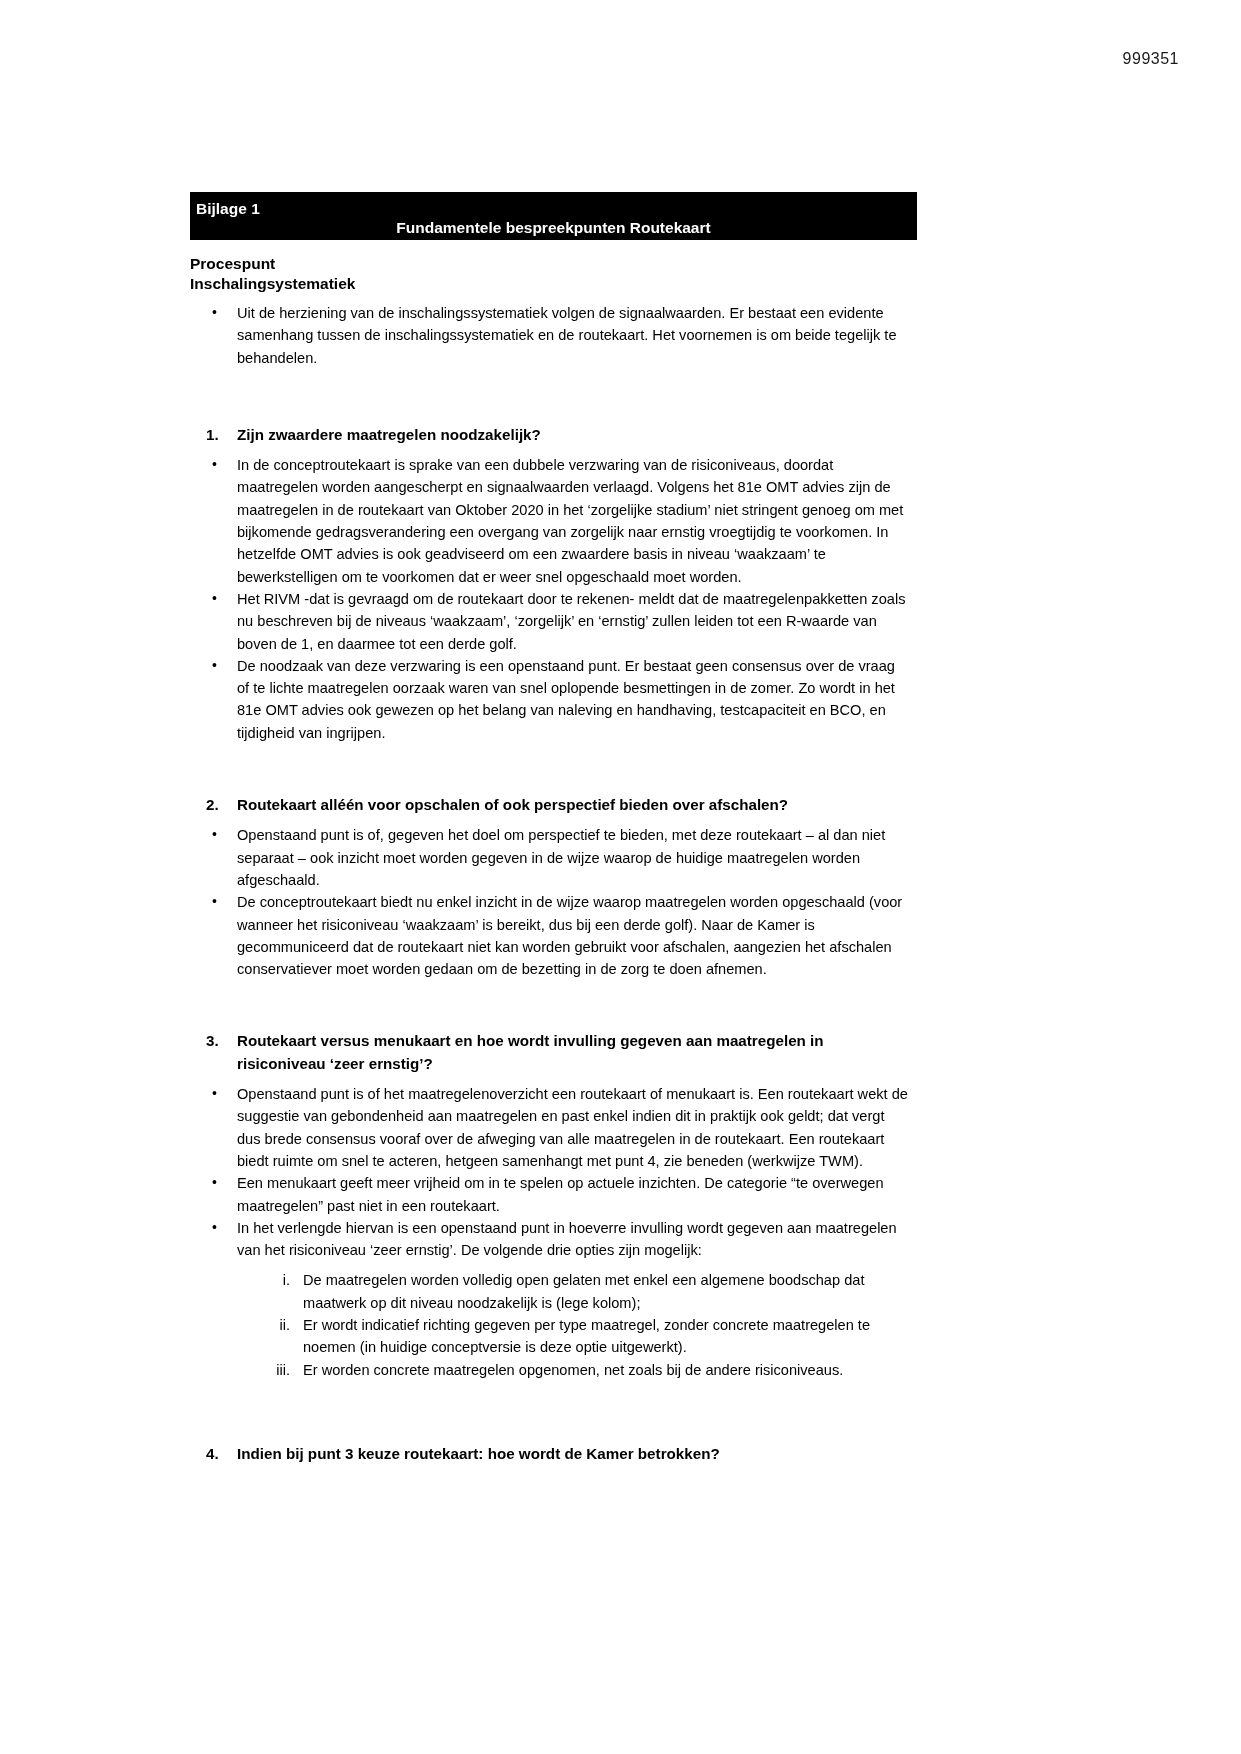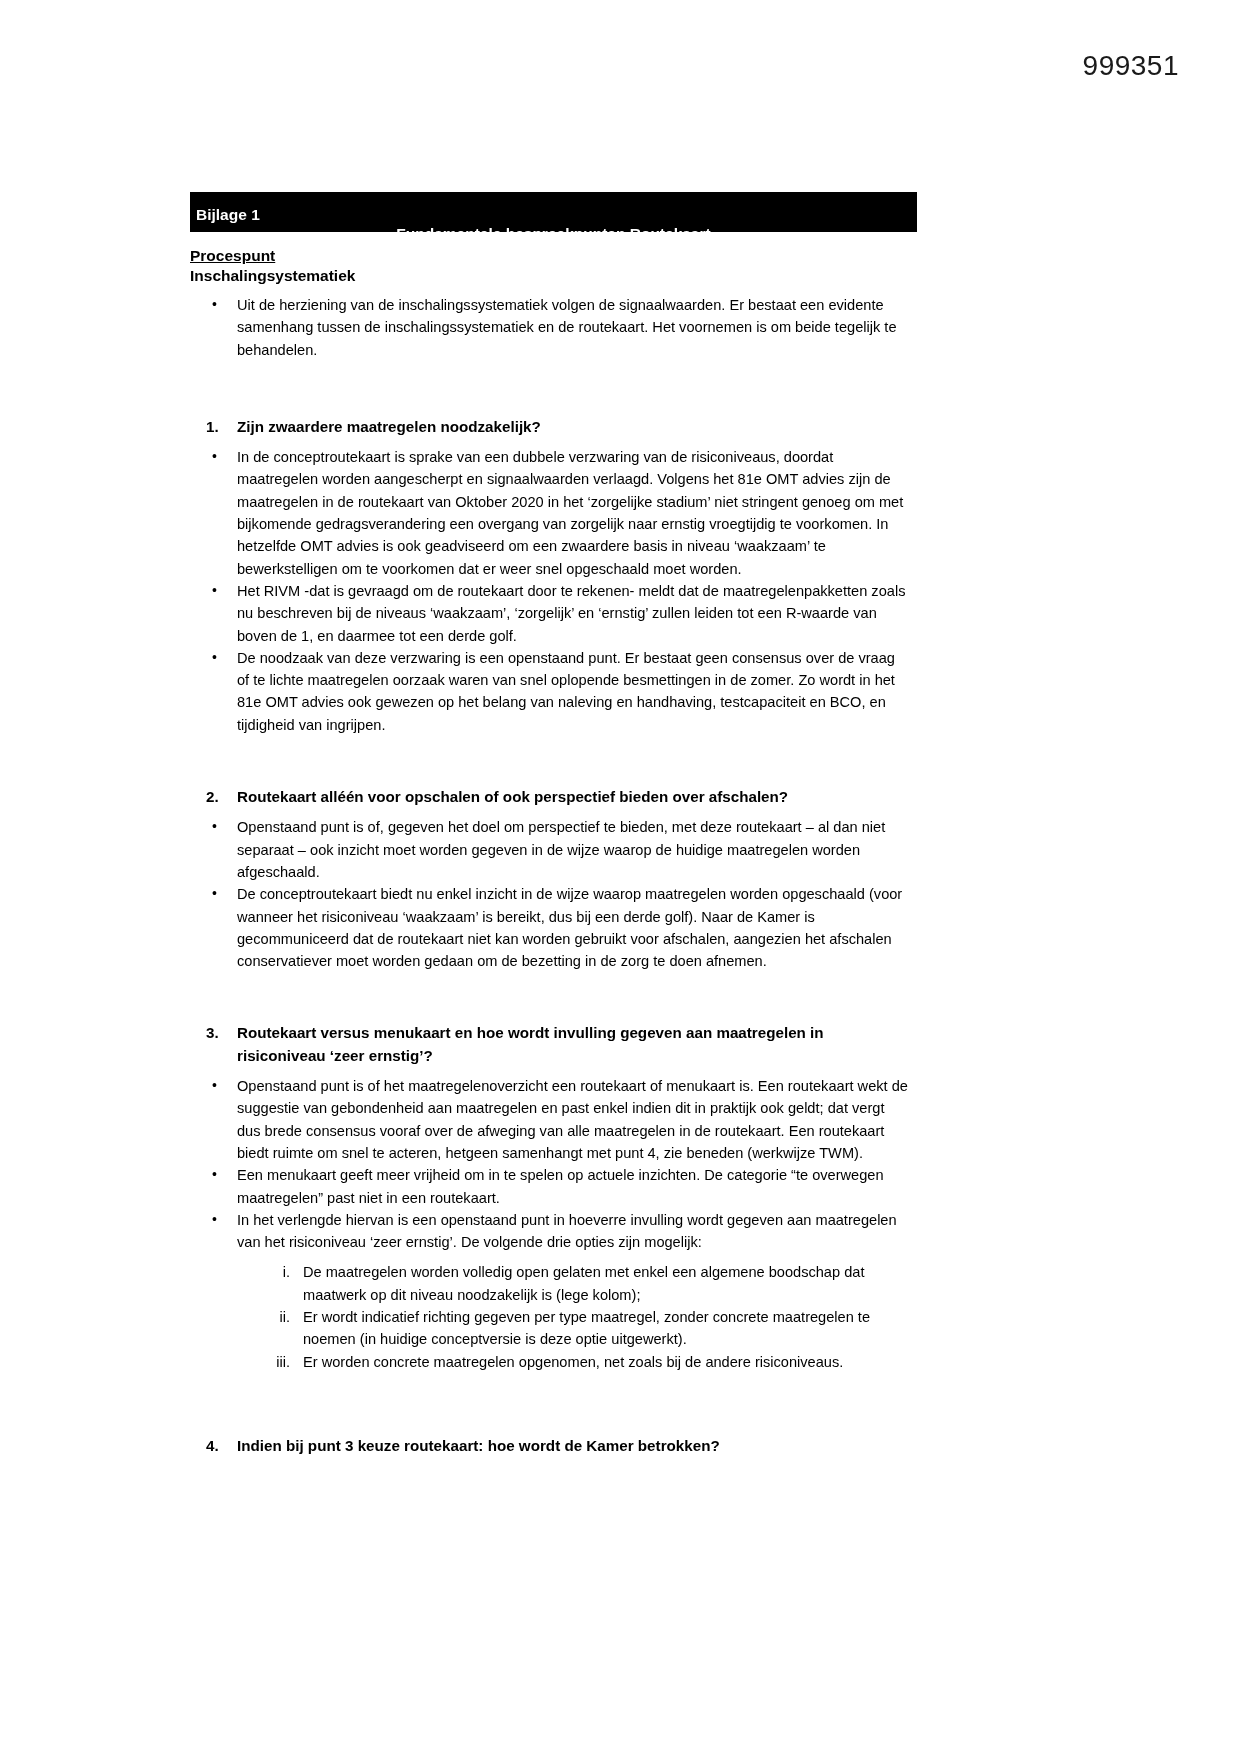--- a/index.html
+++ b/index.html
@@ -17,55 +17,54 @@
     height: 1754px;
     background: #ffffff;
     overflow: hidden;
     box-sizing: border-box;
   }
   .doc-number {
     position: absolute;
     top: 50px;
     right: 62px;
     font-family: "Liberation Sans", sans-serif;
-    font-size: 28px;
+    font-size: 16px;
     letter-spacing: 0.5px;
     color: #1a1a1a;
   }
   .content {
     position: absolute;
     left: 190px;
     top: 192px;
     width: 727px;
   }
   .banner {
     background: #000000;
     color: #ffffff;
-    padding: 13px 6px 0 6px;
-    height: 40px;
+    padding: 7px 6px 0 6px;
+    height: 48px;
     box-sizing: border-box;
     overflow: hidden;
     font-family: "Liberation Sans", sans-serif;
     font-weight: bold;
     font-size: 15.5px;
     line-height: 19px;
   }
   .banner-line2 {
     display: block;
     text-align: center;
   }
   .sec-heading {
     font-family: "Liberation Sans", sans-serif;
     font-weight: bold;
     font-size: 15.5px;
     line-height: 20px;
     margin: 0;
   }
   .sec-heading.underline {
-    text-decoration: underline;
   }
   .spacer-lg { height: 27px; }
   .spacer-sm { height: 12px; }
   .gap-before-procespunt { height: 14px; }
 
   ul.bullets, ol.numlist, ol.romanlist {
     margin: 8px;
     padding: 0;
     list-style: none;
   }

